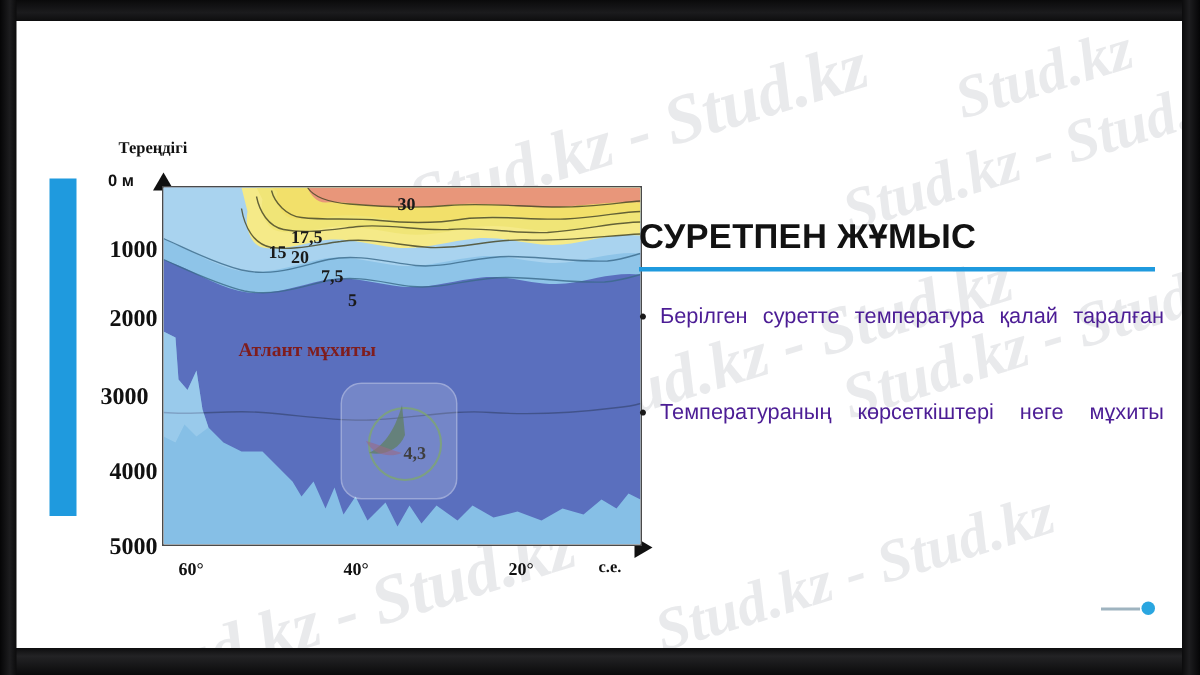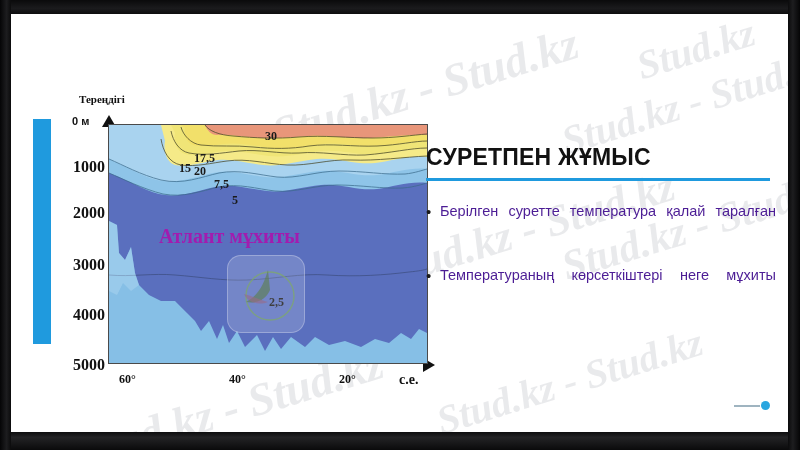--- a/index.html
+++ b/index.html
@@ -110,21 +110,21 @@
   #plot svg { display: block; }
   .contour-label {
     position: absolute;
     font-size: 12px; font-weight: 600; color: #1a1a1a;
     font-family: "Liberation Serif", serif;
     white-space: nowrap;
   }
   #ocean-name {
     position: absolute;
     left: 50px; top: 100px;
-    font-size: 20px; font-weight: 700; color: #a21caf;
+    font-size: 13px; font-weight: 700; color: #7f1d1d;
     font-family: "Liberation Serif", serif;
     white-space: nowrap;
   }
   #axis-arrow-y {
     position: absolute;
     left: 41px; top: 31px;
     width: 0; height: 0;
     border-left: 7px solid transparent;
     border-right: 7px solid transparent;
     border-bottom: 12px solid #111;
@@ -227,28 +227,28 @@
 
     <div id="accent-bar"></div>
 
     <div id="chart">
 
       <div id="chart-depth-label">Тереңдігі</div>
       <div id="chart-zero-label">0 м</div>
 
       <div class="ytick" style="top:74px;">1000</div>
       <div class="ytick" style="top:120px;">2000</div>
-      <div class="ytick" style="top:172px;">3000</div>
+      <div class="ytick" style="top:172px;text-align:center;">3000</div>
       <div class="ytick" style="top:222px;">4000</div>
       <div class="ytick" style="top:272px;">5000</div>
 
       <div class="xtick" style="left:58px;">60°</div>
       <div class="xtick" style="left:168px;">40°</div>
       <div class="xtick" style="left:278px;">20°</div>
-      <div class="xtick" style="left:338px; font-size:14px;">с.е.</div>
+      <div class="xtick" style="left:338px; font-size:11px;">с.е.</div>
 
       <div id="axis-arrow-y"></div>
       <div id="axis-arrow-x"></div>
 
       <div id="plot">
         <svg width="318" height="238" viewBox="0 0 318 238">
 
           <rect x="0" y="0" width="318" height="238" fill="#86bfe6"></rect>
 
           <path d="M0,0 L0,96 L8,100 L10,128 L16,135 L22,122 L26,148 L30,160
@@ -298,21 +298,21 @@
           <path d="M0,96 L8,100 L10,128 L16,135 L22,122 L26,148 L30,160 L22,166
                    L14,158 L8,170 L0,166 Z" fill="#a9d3ef" opacity="0.55"></path>
         </svg>
 
         <div class="contour-label" style="left:156px; top:4px;">30</div>
         <div class="contour-label" style="left:85px;  top:11px;margin-top:28px;">20</div>
         <div class="contour-label" style="left:85px; top:26px;">17,5</div>
         <div class="contour-label" style="left:70px;  top:36px;">15</div>
         <div class="contour-label" style="left:105px; top:52px;">7,5</div>
         <div class="contour-label" style="left:123px; top:68px;">5</div>
-        <div class="contour-label" style="left:160px; top:170px;">2,5</div>
+        <div class="contour-label" style="left:160px; top:170px;">4,3</div>
 
         <div id="chart-logo">
           <svg width="76" height="76" viewBox="0 0 76 76">
             <circle cx="42" cy="40" r="24" fill="none" stroke="#7fa86a" stroke-width="1.4" opacity="0.75"></circle>
             <path d="M40,14 C36,28 30,40 18,46 C28,48 38,44 42,34 Z" fill="#5f7f5a" opacity="0.7"></path>
             <path d="M16,38 C24,40 32,44 40,46 C30,50 20,46 16,38 Z" fill="#9a6a86" opacity="0.6"></path>
           </svg>
         </div>
 
         <div id="ocean-name">Атлант мұхиты</div>

